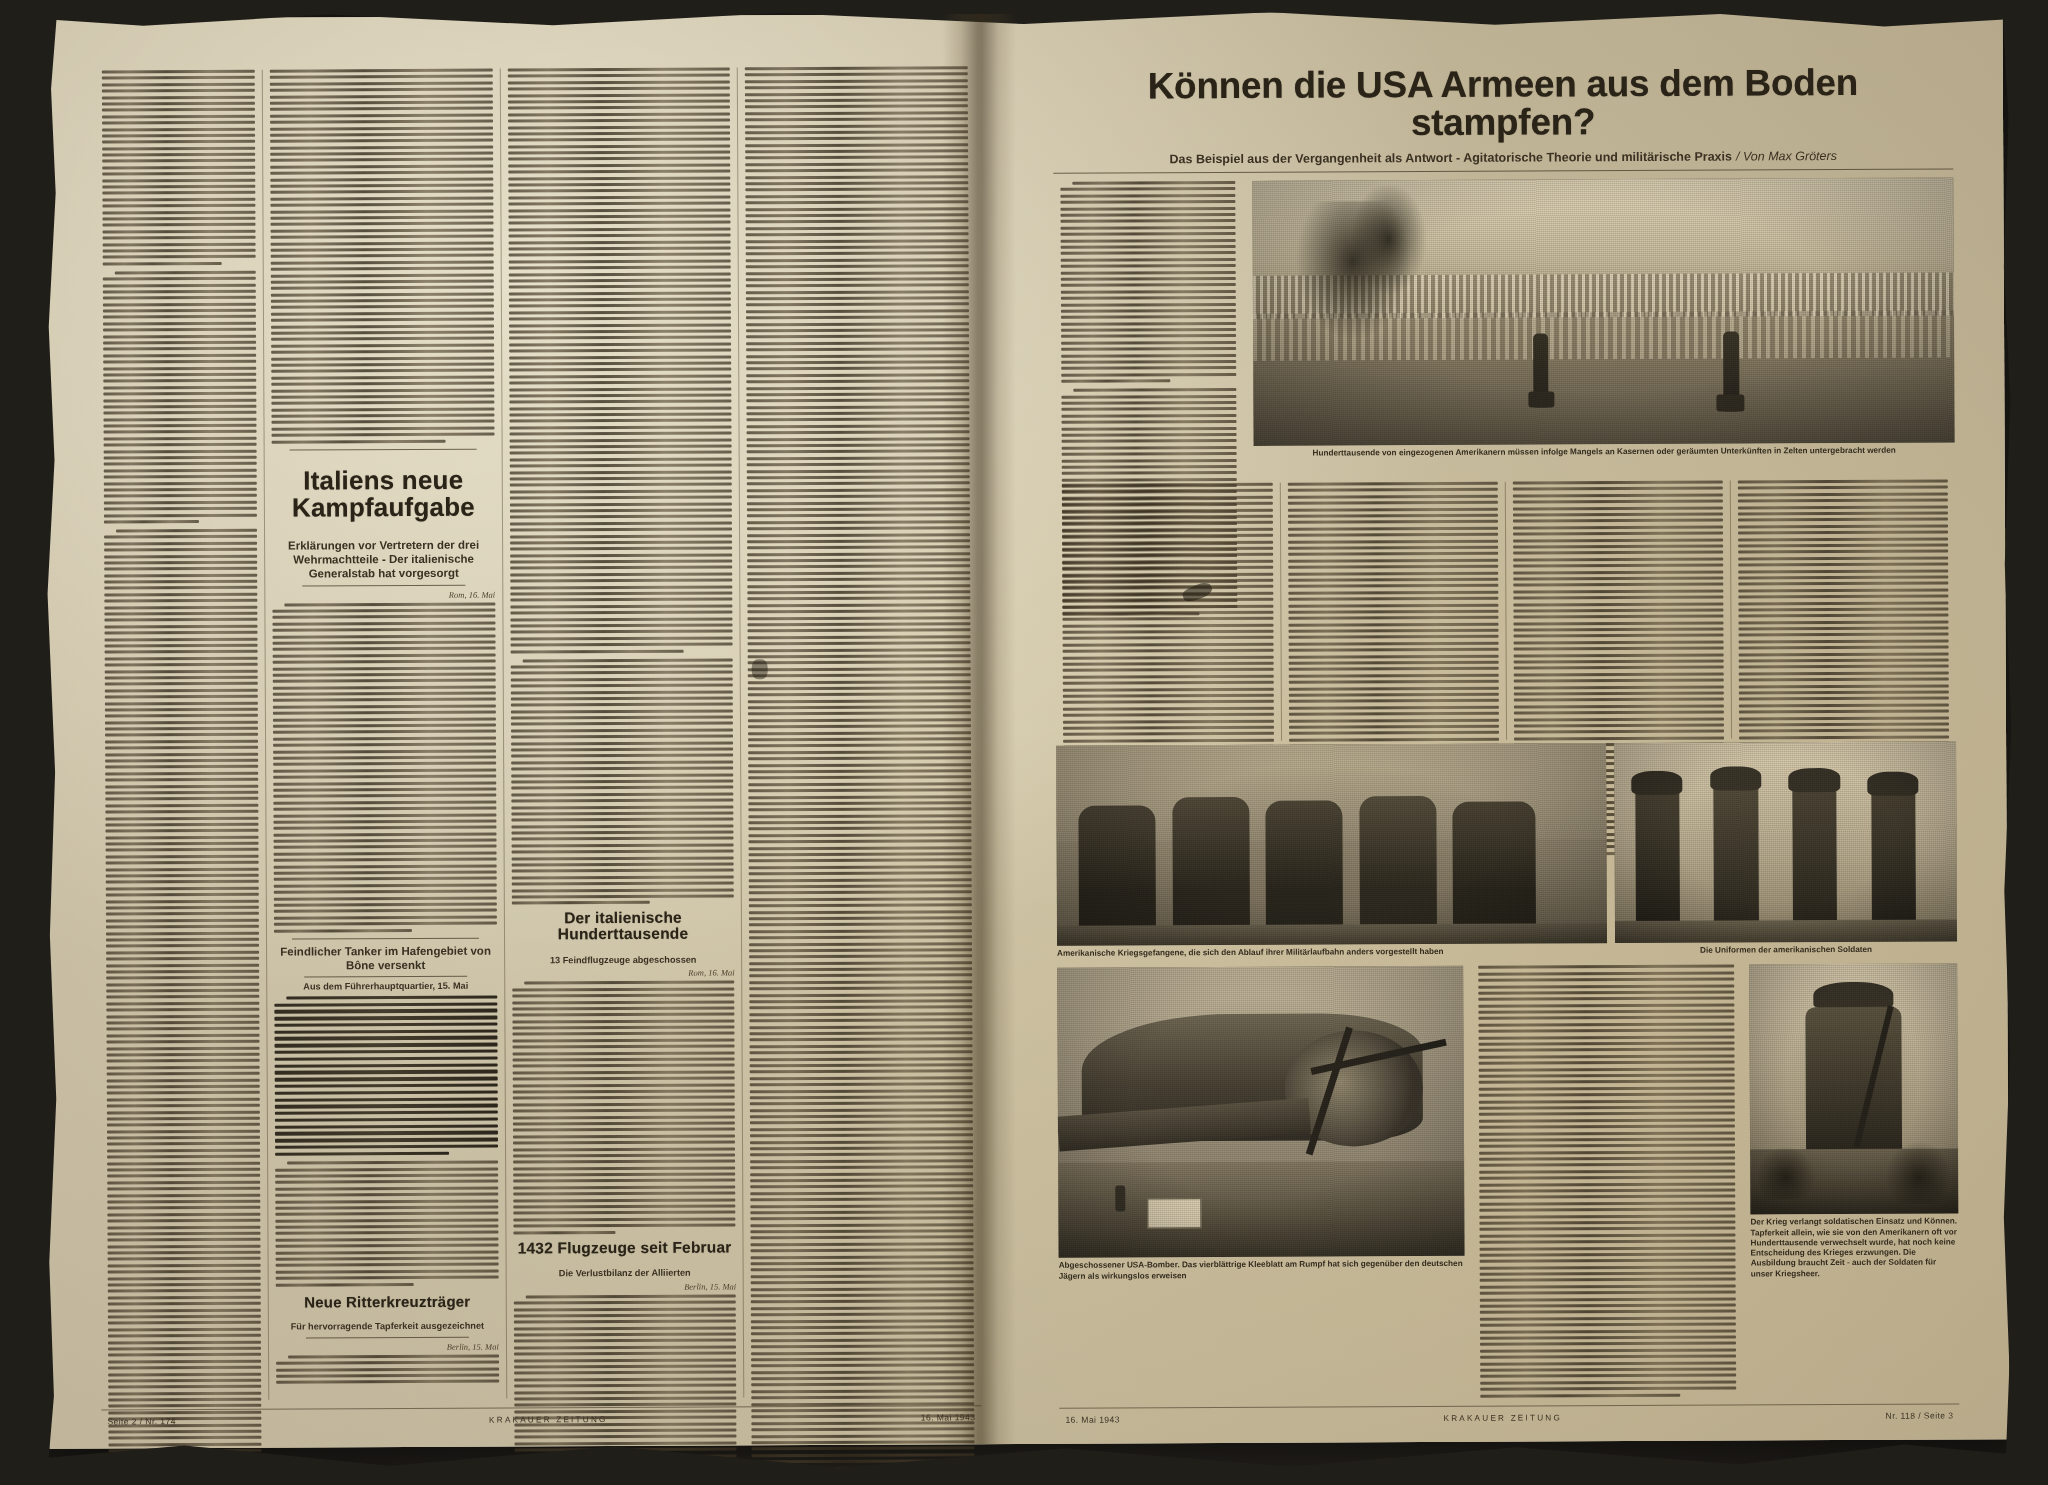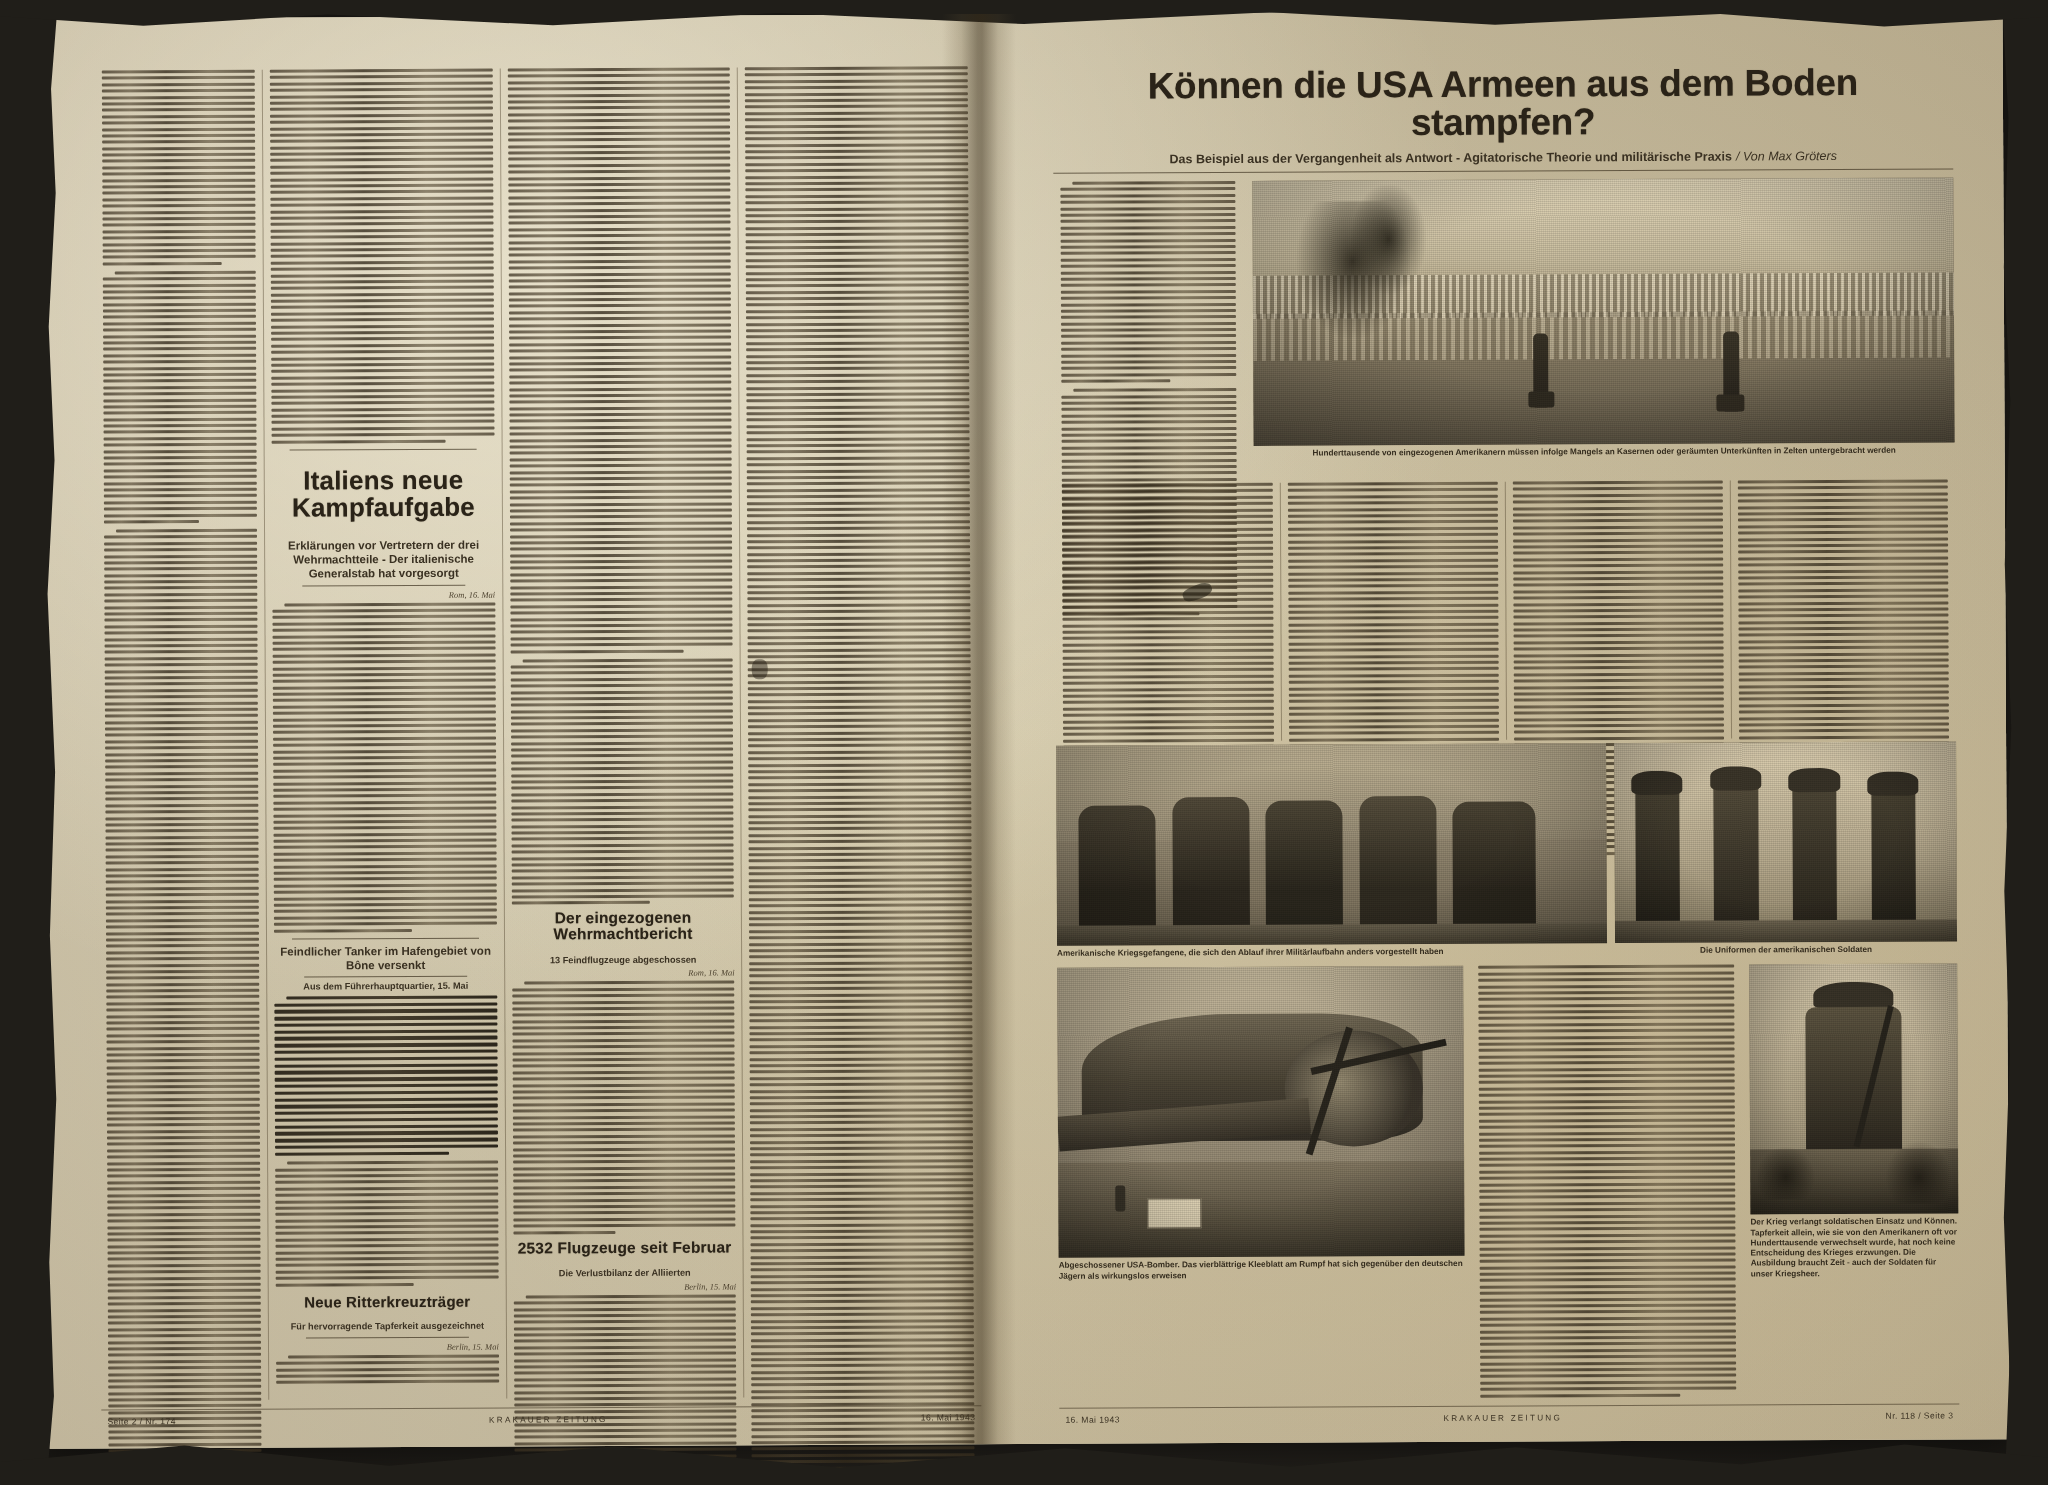--- a/index.html
+++ b/index.html
@@ -697,21 +697,21 @@
               <div class="ln"></div>
             <div class="ln"></div>
               <div class="ln"></div>
               <div class="ln"></div>
               <div class="ln"></div>
             <div class="ln"></div>
               <div class="ln"></div>
               <div class="ln last"></div>
           </div>
 
-          <h2 class="hl hl-3" style="margin-top:6px">Der eingezogenen Wehrmachtbericht</h2>
+          <h2 class="hl hl-3" style="margin-top:6px">Der italienische Hunderttausende</h2>
           <div class="sub small" style="margin-top:4px">13 Feindflugzeuge abgeschossen</div>
           <div class="dateline">Rom, 16. Mai</div>
           <div class="para">
             <div class="ln ind"></div>
               <div class="ln"></div>
               <div class="ln"></div>
               <div class="ln"></div>
             <div class="ln"></div>
               <div class="ln"></div>
               <div class="ln"></div>
@@ -743,21 +743,21 @@
             <div class="ln"></div>
               <div class="ln"></div>
               <div class="ln"></div>
               <div class="ln"></div>
             <div class="ln"></div>
               <div class="ln"></div>
               <div class="ln"></div>
               <div class="ln last2"></div>
           </div>
 
-          <h2 class="hl hl-3" style="margin-top:6px">2532 Flugzeuge seit Februar</h2>
+          <h2 class="hl hl-3" style="margin-top:6px">1432 Flugzeuge seit Februar</h2>
           <div class="sub small" style="margin-top:3px">Die Verlustbilanz der Alliierten</div>
           <div class="dateline">Berlin, 15. Mai</div>
           <div class="para">
             <div class="ln ind"></div>
               <div class="ln"></div>
               <div class="ln"></div>
               <div class="ln"></div>
             <div class="ln"></div>
               <div class="ln"></div>
               <div class="ln"></div>

